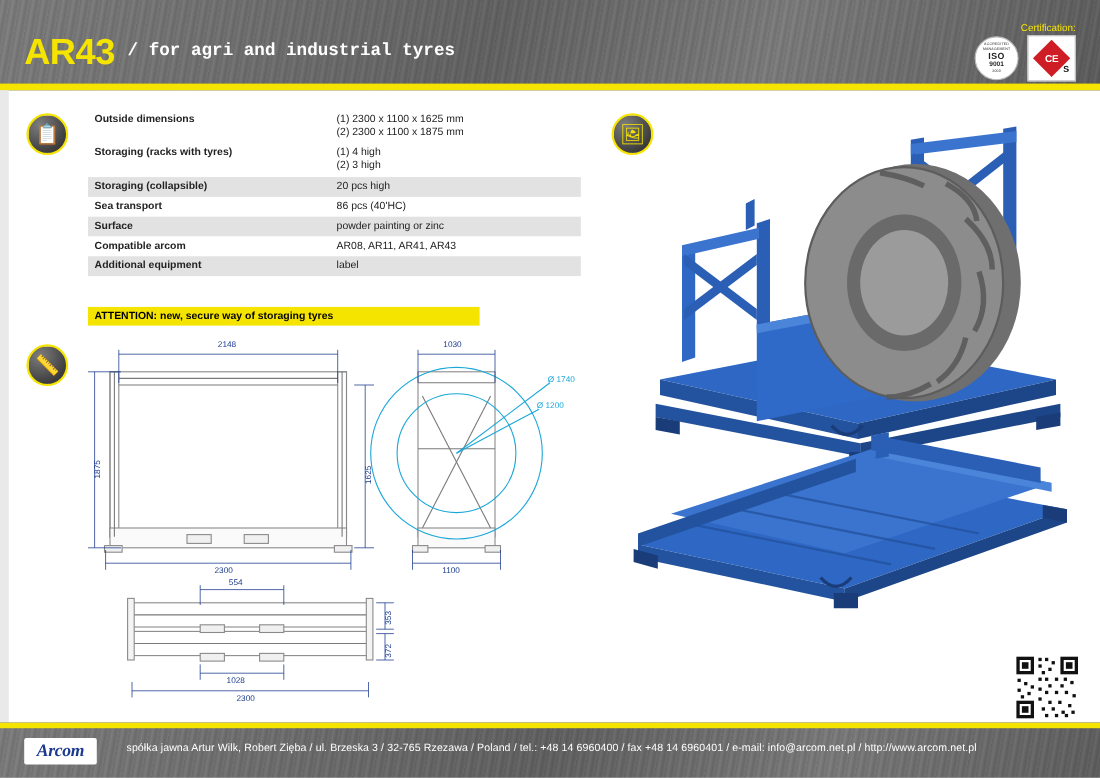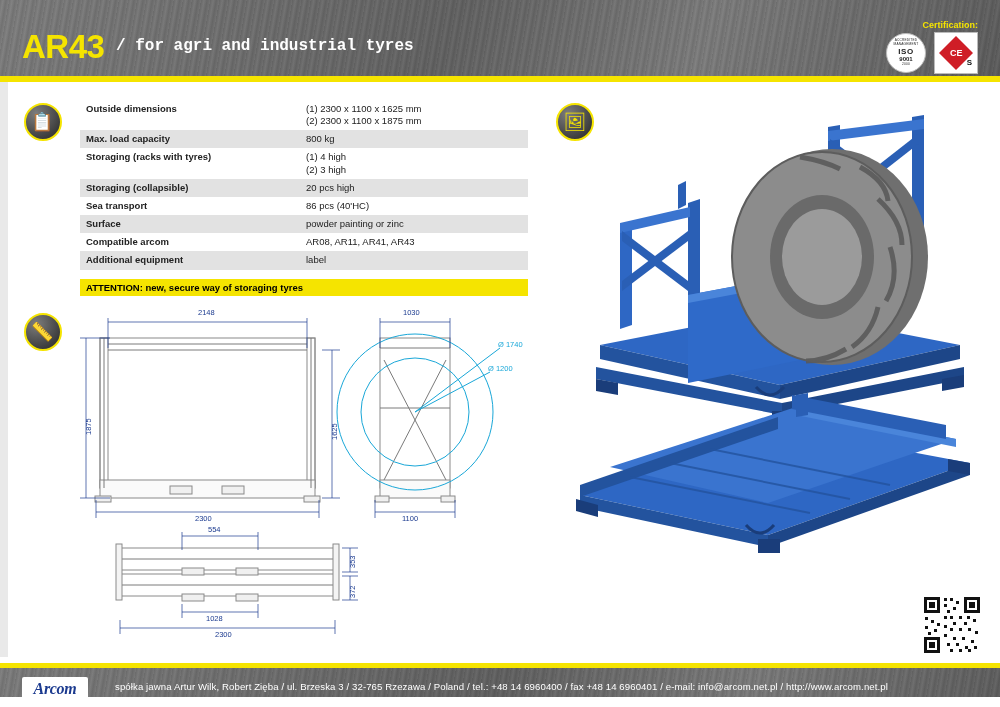--- a/index.html
+++ b/index.html
@@ -55,21 +55,21 @@
     font-size: 16px;
     font-weight: bold;
     line-height: 1;
     font-family: Liberation Mono, monospace;
   }
   .cert-label {
     position: absolute;
     right: 22px; top: 20px;
     color: #f5e400;
     font-size: 9px;
-    font-weight: bold;
+    font-weight: normal;
     text-align: right;
     width: 160px;
   }
   .cert-badges {
     position: absolute;
     right: 22px; top: 32px;
     width: 120px; height: 42px;
     display: flex; justify-content: flex-end; align-items: center; gap: 8px;
   }
   .iso-badge {
@@ -135,21 +135,21 @@
     vertical-align: top;
     line-height: 1.28;
   }
   .spec-table .k { width: 208px; font-weight: bold; }
   .row-lite td { background: #ffffff; margin-left: 28px; }
   .row-dark td { background: #e2e2e2; }
   .spec-table .multi { white-space: pre-line; }
   .attention {
     position: absolute;
     left: 80px; top: 279px;
-    width: 448px;
+    width: 356px;
     background: #f5e400;
     color: #000;
     font-size: 9.5px;
     font-weight: bold;
     padding: 3px 6px;
     box-sizing: border-box;
   }
 
   
   .drawings {
@@ -179,22 +179,22 @@
   
   .qr {
     position: absolute;
     right: 18px; bottom: 52px;
     width: 60px; height: 60px;
   }
 
   
   .footer {
     position: absolute;
-    left: 0; bottom: 10px;
-    width: 1000px; height: 34px;
+    left: 0; bottom: 0;
+    width: 1000px; height: 50px;
     background:
       linear-gradient(110deg, rgba(255,255,255,0.05) 0%, rgba(0,0,0,0.16) 50%, rgba(255,255,255,0.04) 75%, rgba(0,0,0,0.18) 100%),
       repeating-linear-gradient(100deg, #6a6a6a 0px, #7b7b7b 3px, #696969 6px, #777 9px),
       #707070;
   }
   .footer::before {
     content: "";
     position: absolute;
     left: 0; top: 0; width: 1000px; height: 5px;
     background: #f5e400;
@@ -264,24 +264,20 @@
   <div class="icon-circle photo">
     <span class="ic-glyph">🖼</span>
   </div>
 
   <table class="spec-table">
     <tbody>
       <tr class="row-lite">
         <td class="k">Outside dimensions</td>
         <td class="multi">(1) 2300 x 1100 x 1625 mm
 (2) 2300 x 1100 x 1875 mm</td>
-      </tr>
-      <tr class="row-dark">
-        <td class="k">Max. load capacity</td>
-        <td>800 kg</td>
       </tr>
       <tr class="row-lite">
         <td class="k">Storaging (racks with tyres)</td>
         <td class="multi">(1) 4 high
 (2) 3 high</td>
       </tr>
       <tr class="row-dark">
         <td class="k">Storaging (collapsible)</td>
         <td>20 pcs high</td>
       </tr>

